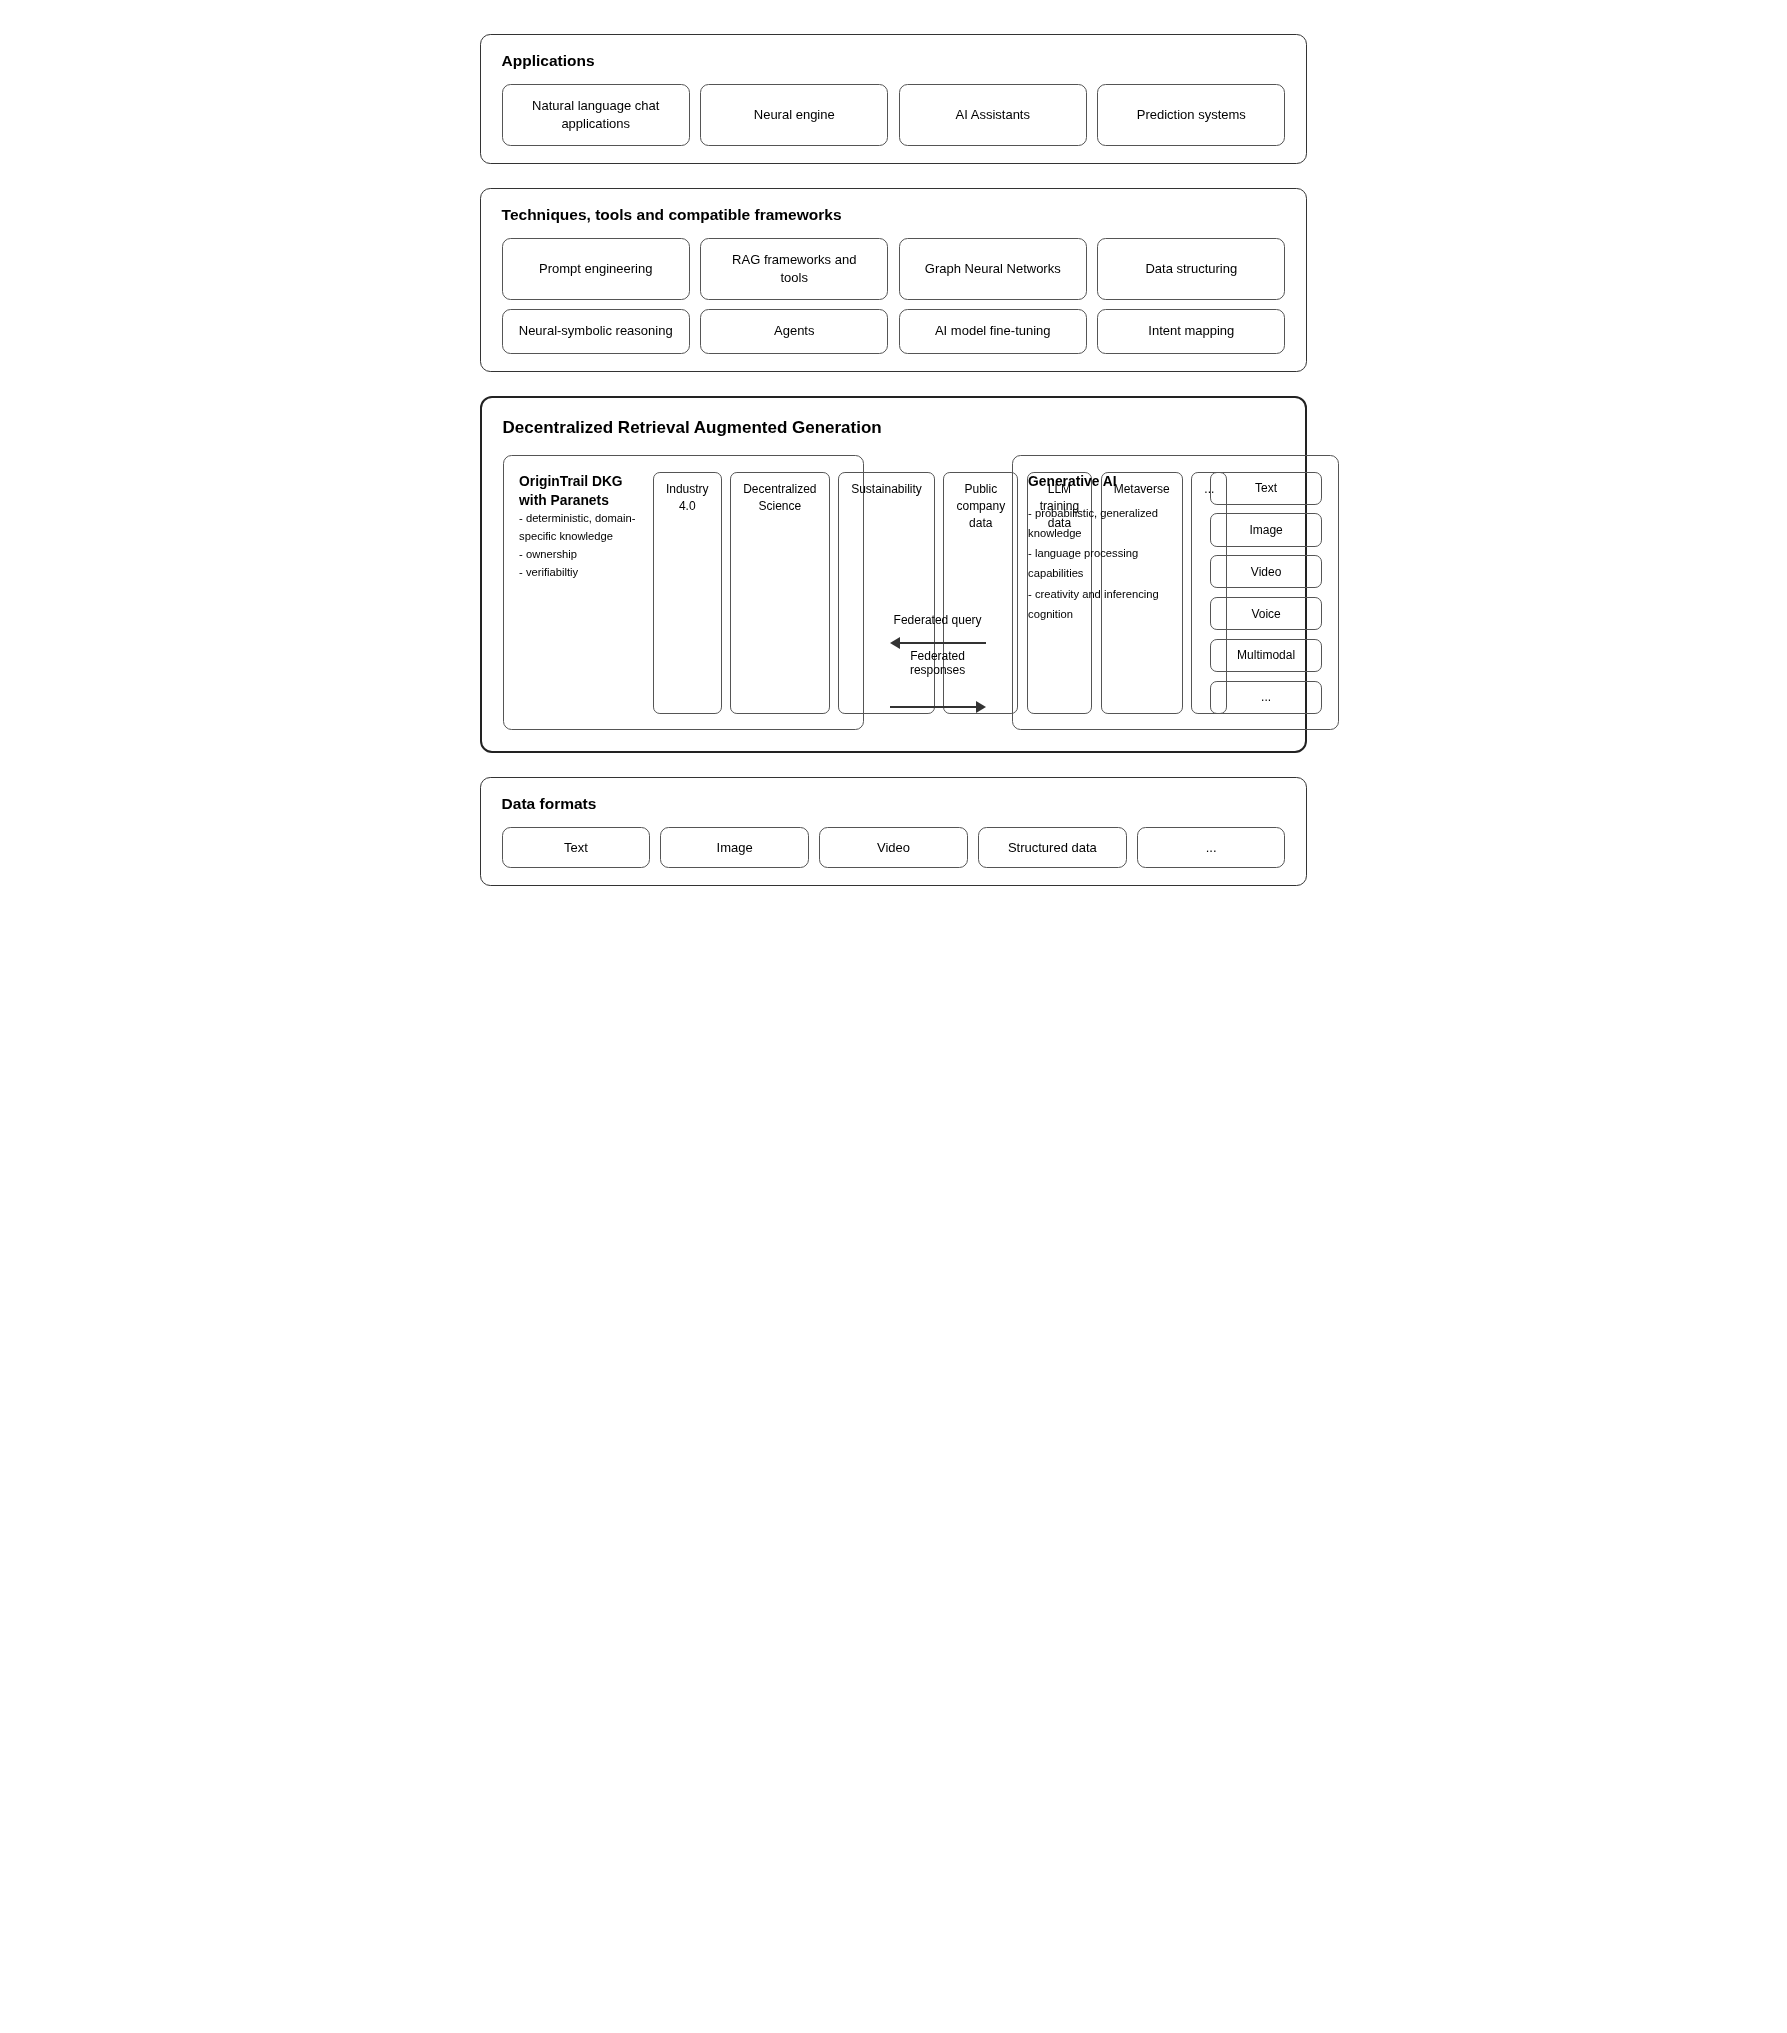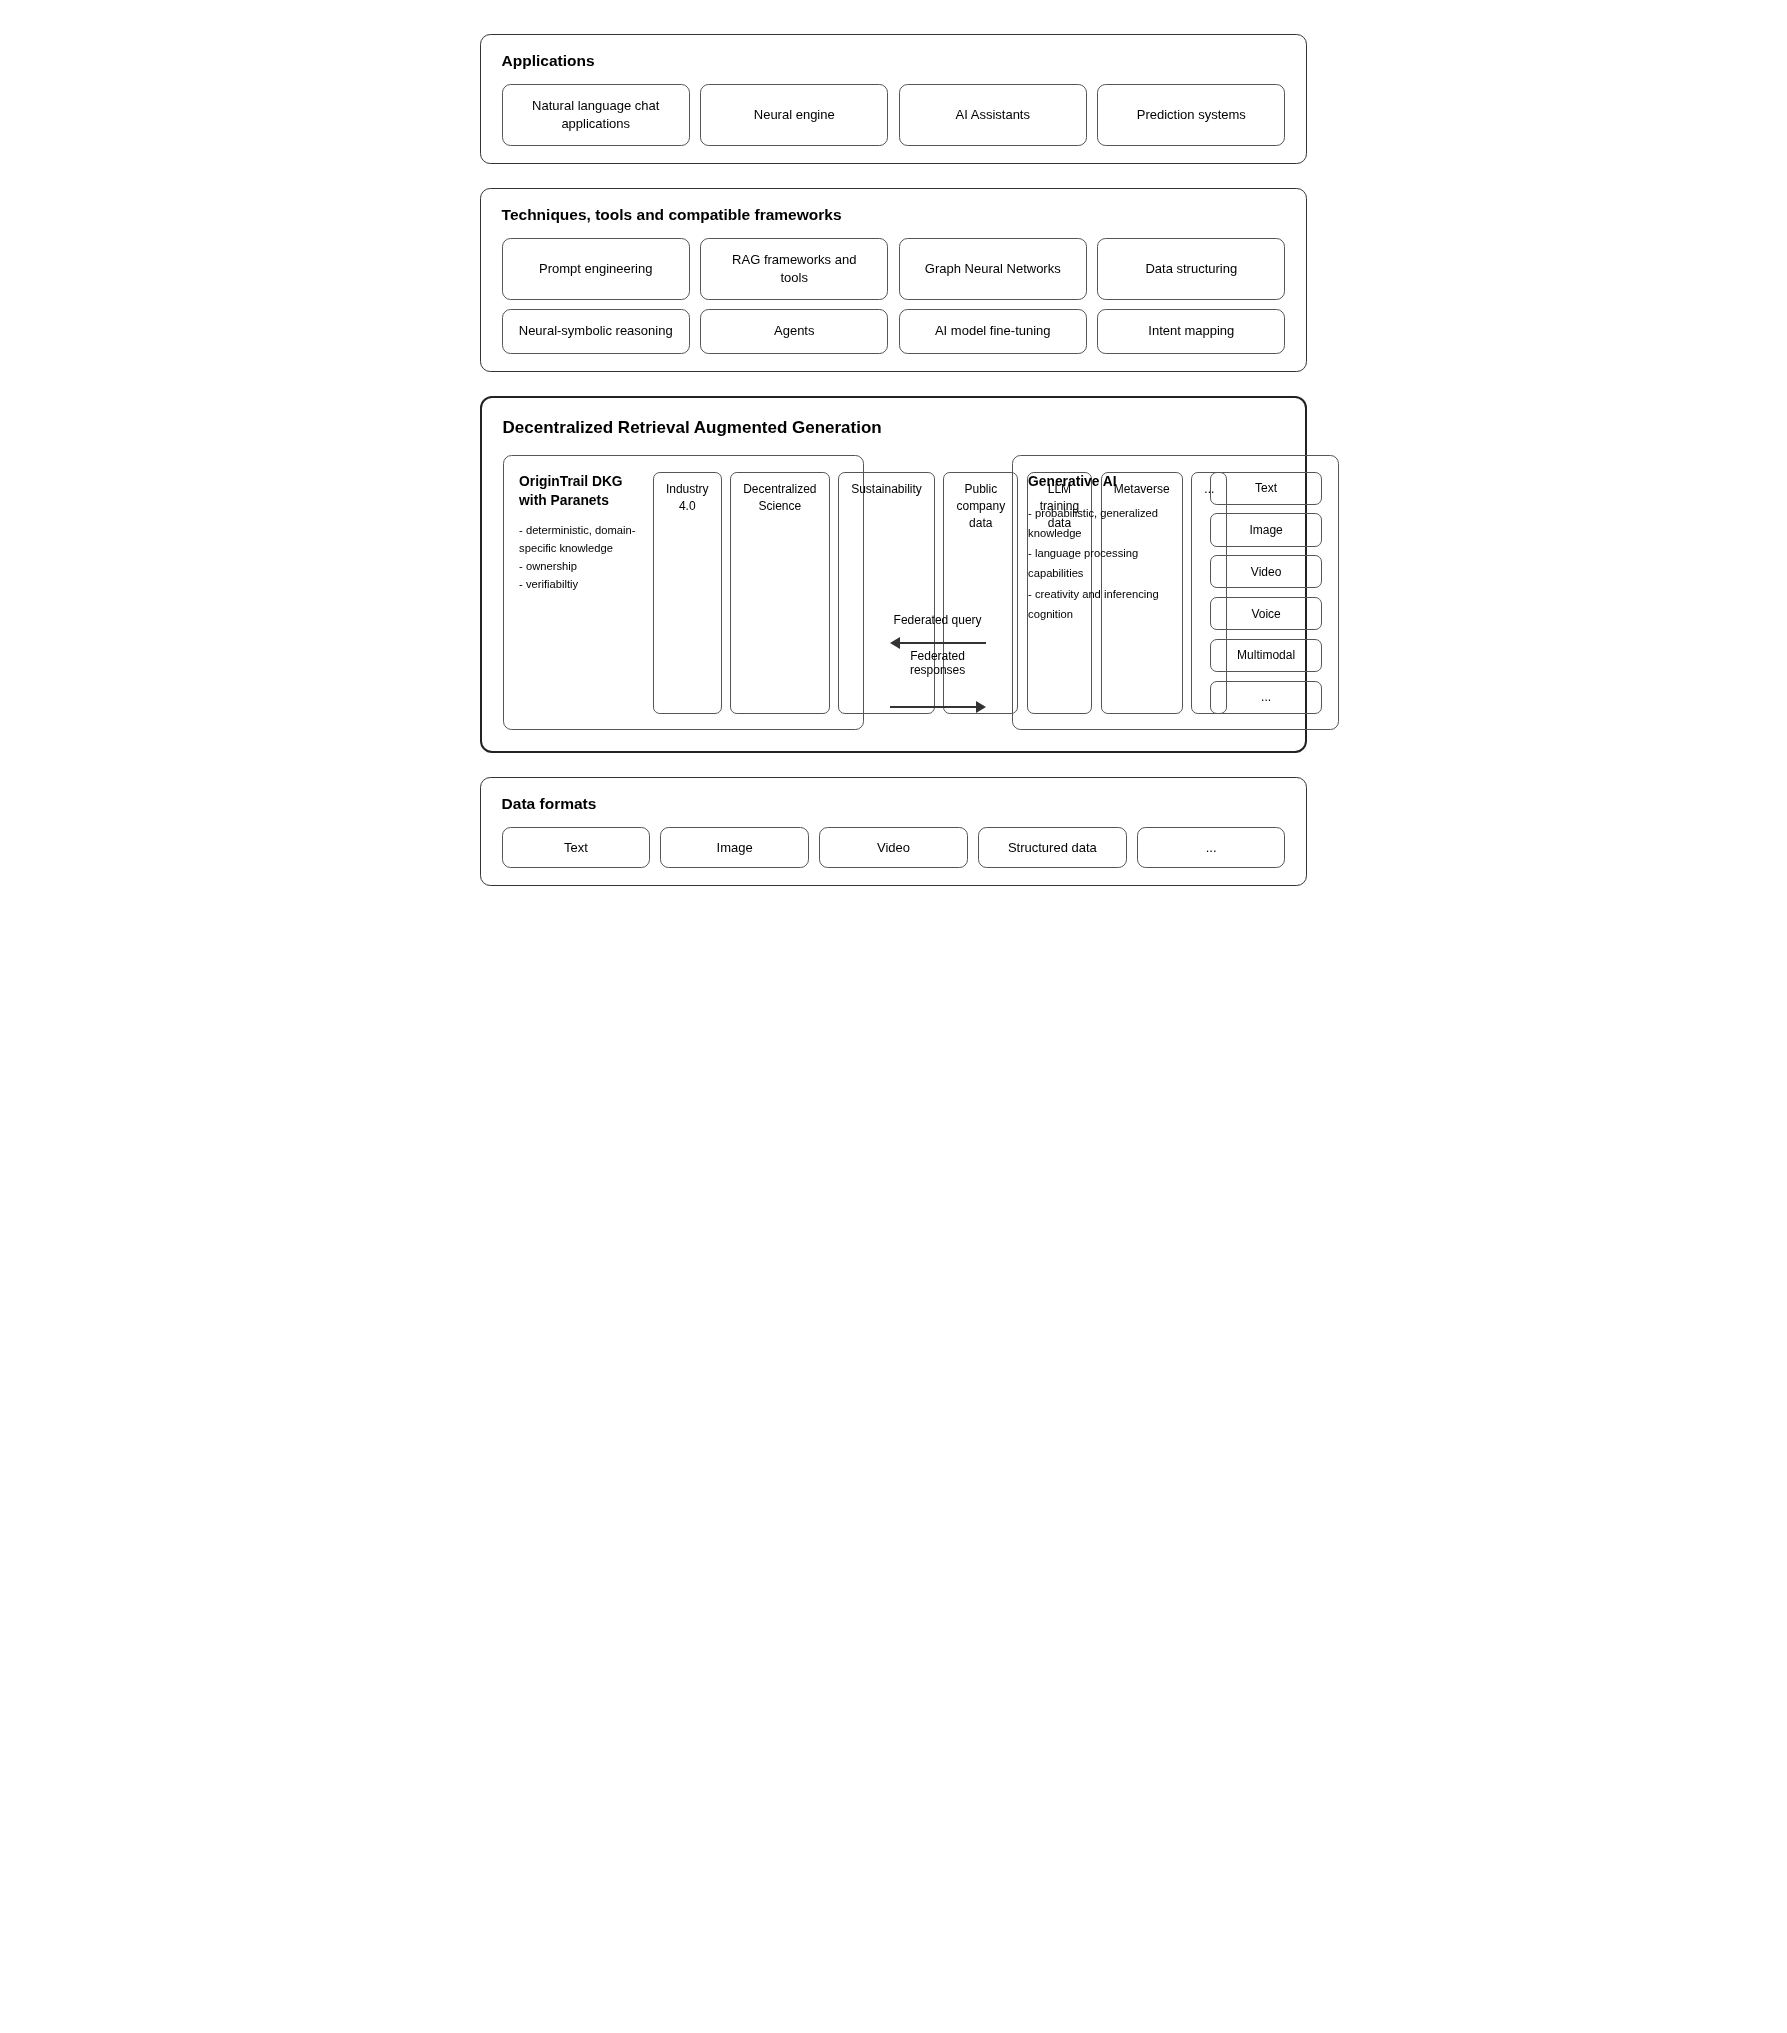--- a/index.html
+++ b/index.html
@@ -75,21 +75,20 @@
     }
 
     .dkg-left-text {
       width: 120px;
       flex-shrink: 0;
     }
 
     .dkg-left-text .bold-title {
       font-weight: bold;
       font-size: 13.8px;
-      margin-bottom: 12px;
       line-height: 1.4;
     }
 
     .dkg-left-text .desc {
       font-size: 11.2px;
       line-height: 1.6;
     }
 
     .dkg-paranets-cards {
       display: flex;

